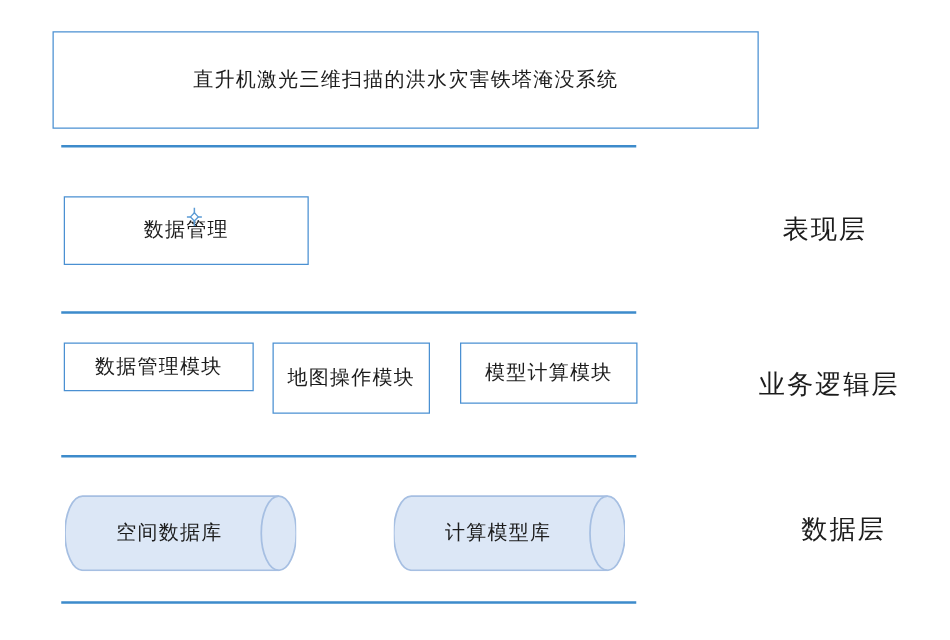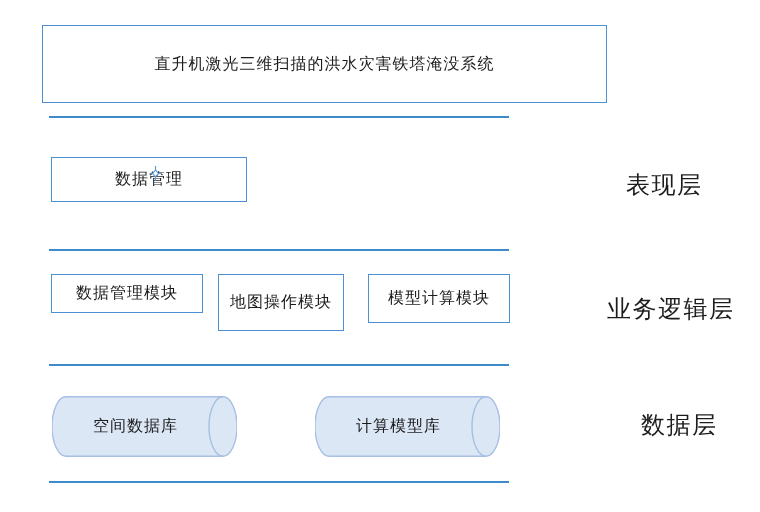--- a/index.html
+++ b/index.html
@@ -14,42 +14,42 @@
   .box{
     position:absolute;
     box-sizing:border-box;
     border:1.6px solid var(--box-border,#4a90d2);
     background:var(--box-fill,#fff);
     display:flex;align-items:center;justify-content:center;
     font-size:16px;letter-spacing:1px;
     white-space:nowrap;
   }
   .title-box{left:42px;top:25px;width:565px;height:78px;}
-  .b-r2-1{left:51px;top:157px;width:196px;height:45px;}
+  .b-r2-1{left:51px;top:157px;width:196px;height:55px;}
   .b-r2-2{left:313px;top:157px;width:192px;height:55px;}
   .b-r3-1{left:51px;top:274px;width:152px;height:39px;}
   .b-r3-2{left:218px;top:274px;width:126px;height:57px;}
   .b-r3-3{left:368px;top:274px;width:142px;height:49px;}
   .hline{
     position:absolute;left:49px;width:460px;height:2px;
     background:var(--line,#3d8bcb);
   }
   .hl1{top:116px;} .hl2{top:249px;} .hl3{top:364px;} .hl4{top:481px;}
   .cylinder{position:absolute;}
   .cyl1{left:52px;top:396px;width:185px;height:61px;}
   .cyl2{left:315px;top:396px;width:185px;height:61px;}
   .cylinder svg{position:absolute;left:0;top:0;}
   .cyl-label{
     position:absolute;left:0;top:0;right:18px;bottom:0;
     display:flex;align-items:center;justify-content:center;
     font-size:16px;letter-spacing:1px;white-space:nowrap;
   }
   .layer-label{
     position:absolute;
-    font-size:24px;letter-spacing:1.5px;line-height:1;
+    font-size:21px;letter-spacing:1.5px;line-height:1;
     white-space:nowrap;
   }
   .ll-1{left:626px;top:173px;}
   .ll-2{left:607px;top:297px;}
   .ll-3{left:641px;top:413px;}
   .anchor-cursor{position:absolute;left:149px;top:166px;width:13px;height:15px;}
 </style>
 </head>
 <body>
 

